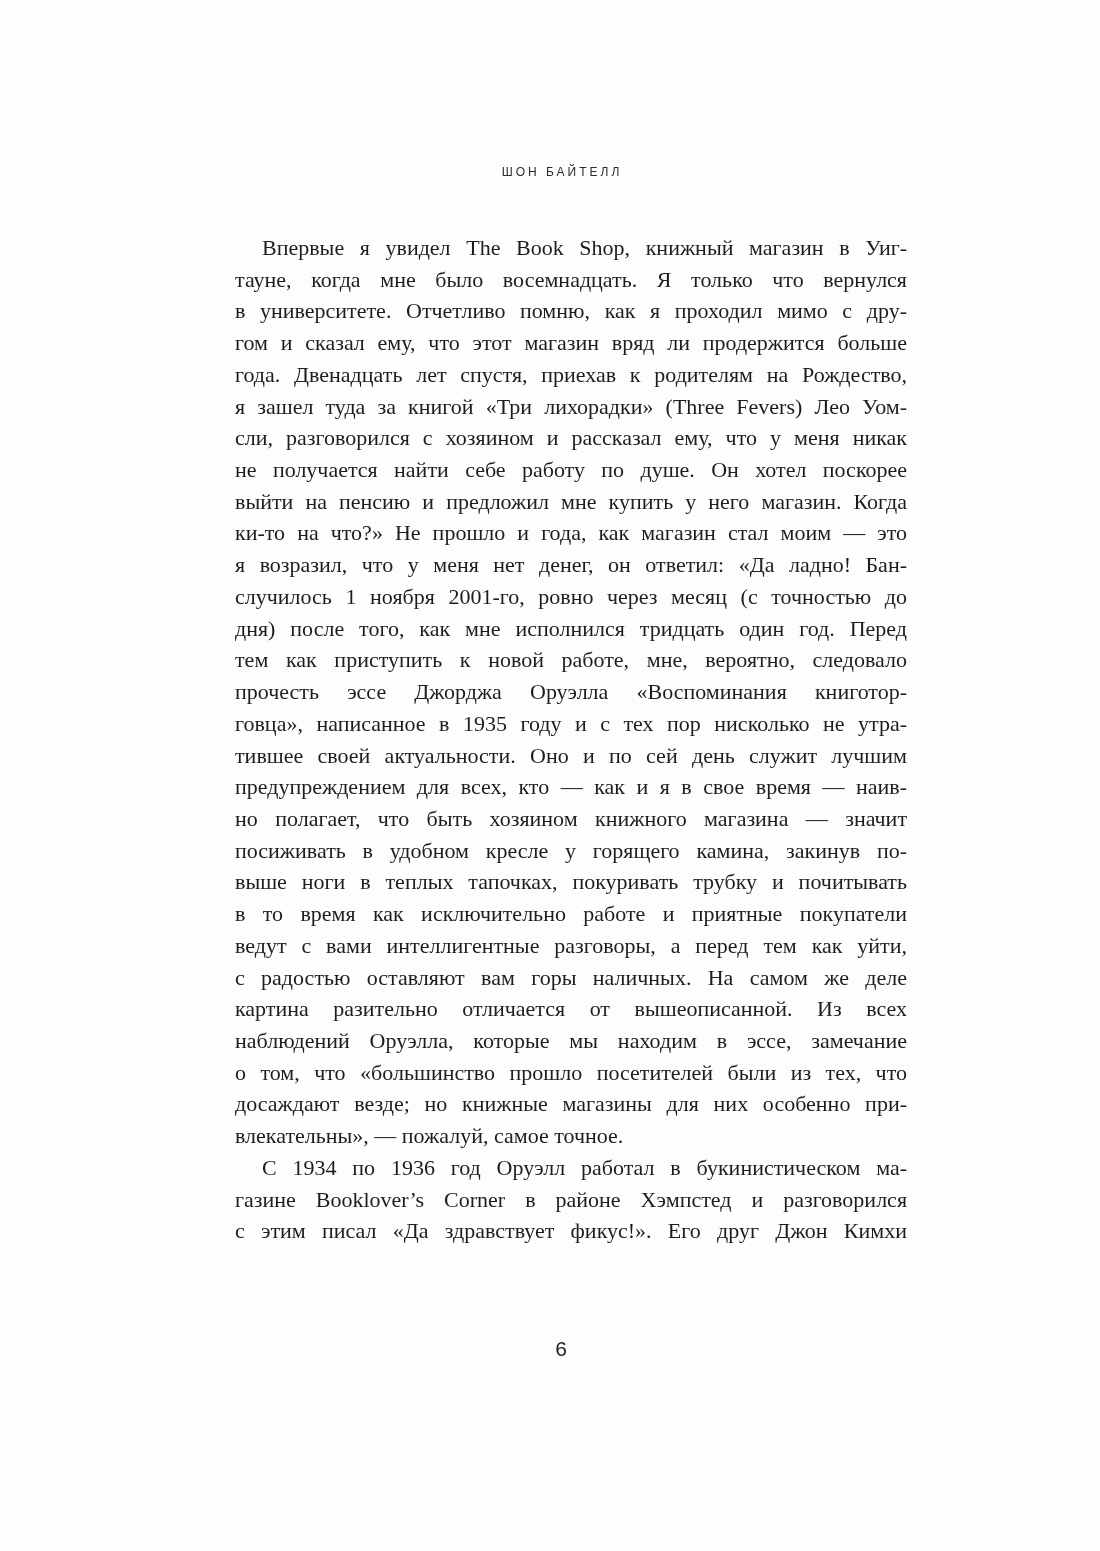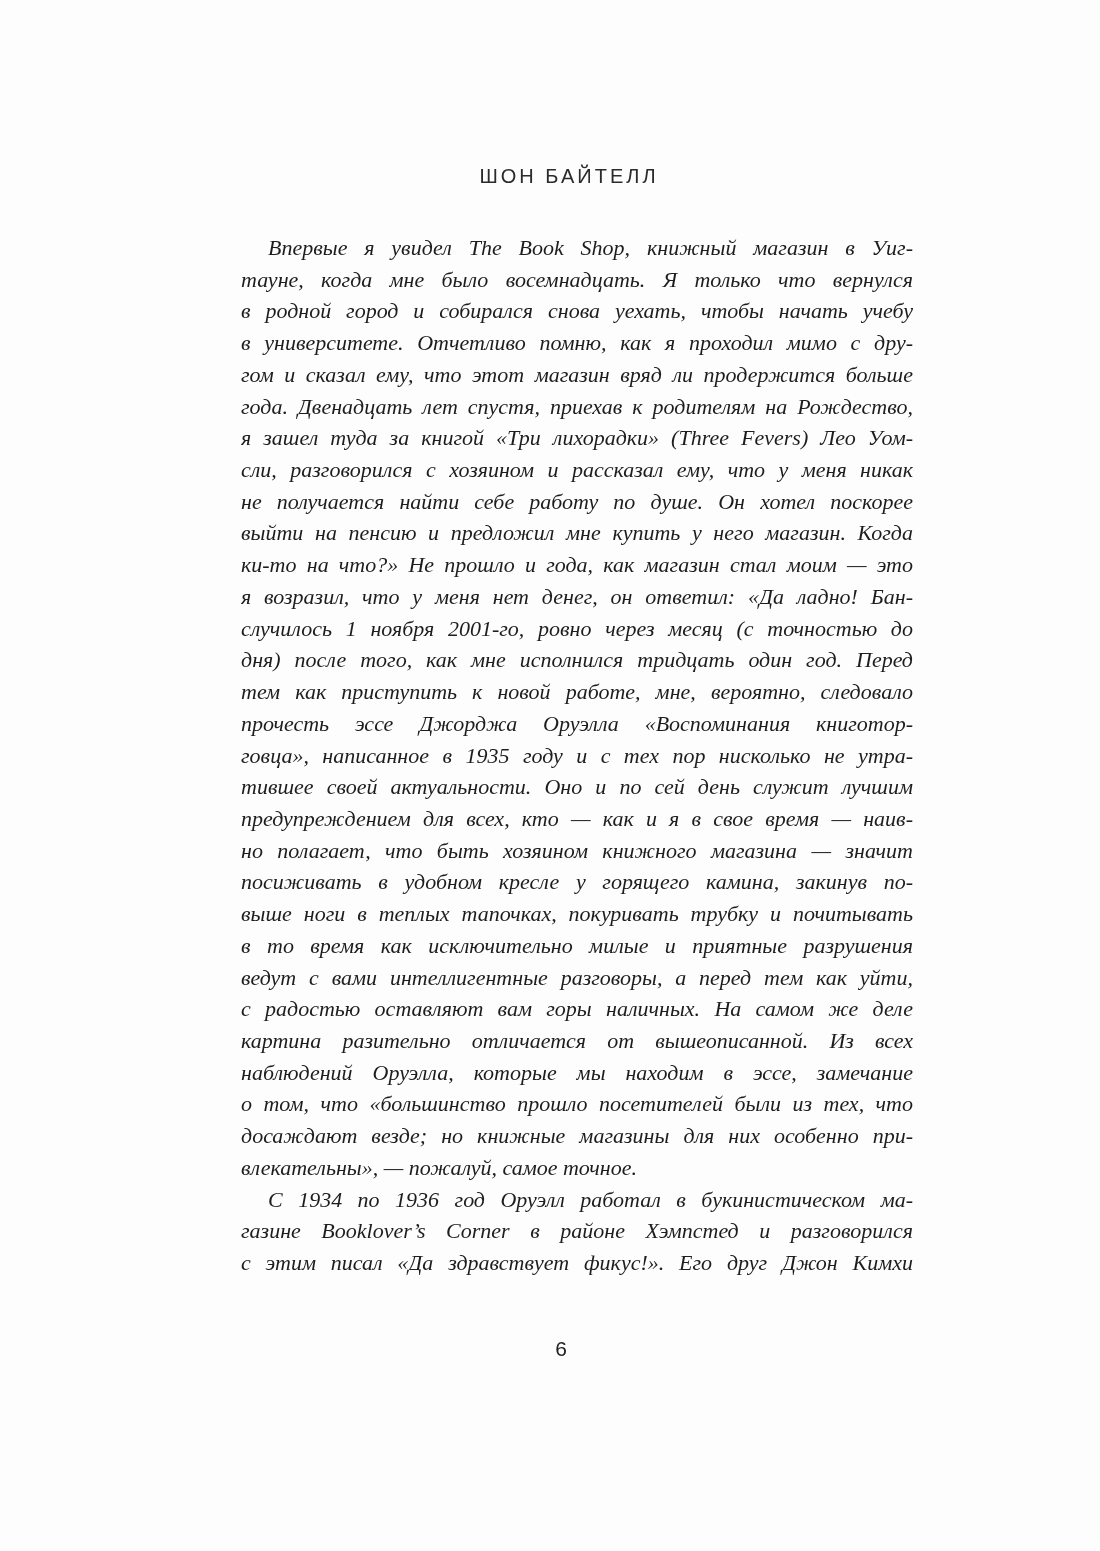--- a/index.html
+++ b/index.html
@@ -16,39 +16,38 @@
   .page {
     position: absolute;
     left: 0;
     top: 0;
     width: 1100px;
     height: 1551px;
     background: #fdfdfd;
   }
   .running-header {
     position: absolute;
-    left: 233px;
+    left: 226px;
     top: 166px;
     width: 672px;
     text-align: center;
     font-family: "Liberation Sans", sans-serif;
-    font-size: 20px;
+    font-size: 12px;
     line-height: 1;
     letter-spacing: 3px;
     font-weight: 500;
     color: #2b2b2b;
     white-space: nowrap;
   }
   .text-block {
     position: absolute;
-    left: 241px;
+    left: 235px;
     top: 232px;
     width: 672px;
     color: #1d1d1d;
-    font-style: italic;
   }
   .paragraph {
     margin: 0;
     padding: 0;
   }
   .line {
     height: 31.72px;
     line-height: 31.72px;
     font-family: "Liberation Serif", "DejaVu Serif", serif;
     font-size: 22px;
@@ -81,41 +80,40 @@
 </head>
 <body>
 
 <div class="page">
   <div class="running-header">ШОН БАЙТЕЛЛ</div>
 
   <div class="text-block">
       <div class="paragraph">
         <div class="line indent">Впервые я увидел The Book Shop, книжный магазин в Уиг-</div>
         <div class="line">тауне, когда мне было восемнадцать. Я только что вернулся</div>
-        <div class="line">в родной город и собирался снова уехать, чтобы начать учебу</div>
         <div class="line">в университете. Отчетливо помню, как я проходил мимо с дру-</div>
         <div class="line">гом и сказал ему, что этот магазин вряд ли продержится больше</div>
         <div class="line">года. Двенадцать лет спустя, приехав к родителям на Рождество,</div>
         <div class="line">я зашел туда за книгой «Три лихорадки» (Three Fevers) Лео Уом-</div>
         <div class="line">сли, разговорился с хозяином и рассказал ему, что у меня никак</div>
         <div class="line">не получается найти себе работу по душе. Он хотел поскорее</div>
         <div class="line">выйти на пенсию и предложил мне купить у него магазин. Когда</div>
         <div class="line">ки-то на что?» Не прошло и года, как магазин стал моим — это</div>
         <div class="line">я возразил, что у меня нет денег, он ответил: «Да ладно! Бан-</div>
         <div class="line">случилось 1 ноября 2001-го, ровно через месяц (с точностью до</div>
         <div class="line">дня) после того, как мне исполнился тридцать один год. Перед</div>
         <div class="line">тем как приступить к новой работе, мне, вероятно, следовало</div>
         <div class="line">прочесть эссе Джорджа Оруэлла «Воспоминания книготор-</div>
         <div class="line">говца», написанное в 1935 году и с тех пор нисколько не утра-</div>
         <div class="line">тившее своей актуальности. Оно и по сей день служит лучшим</div>
         <div class="line">предупреждением для всех, кто — как и я в свое время — наив-</div>
         <div class="line">но полагает, что быть хозяином книжного магазина — значит</div>
         <div class="line">посиживать в удобном кресле у горящего камина, закинув по-</div>
         <div class="line">выше ноги в теплых тапочках, покуривать трубку и почитывать</div>
-        <div class="line">в то время как исключительно милые и приятные разрушения</div>
+        <div class="line">в то время как исключительно работе и приятные покупатели</div>
         <div class="line">ведут с вами интеллигентные разговоры, а перед тем как уйти,</div>
         <div class="line">с радостью оставляют вам горы наличных. На самом же деле</div>
         <div class="line">картина разительно отличается от вышеописанной. Из всех</div>
         <div class="line">наблюдений Оруэлла, которые мы находим в эссе, замечание</div>
         <div class="line">о том, что «большинство прошло посетителей были из тех, что</div>
         <div class="line">досаждают везде; но книжные магазины для них особенно при-</div>
         <div class="line last-left">влекательны», — пожалуй, самое точное.</div>
       </div>
       <div class="paragraph">
         <div class="line indent">С 1934 по 1936 год Оруэлл работал в букинистическом ма-</div>

